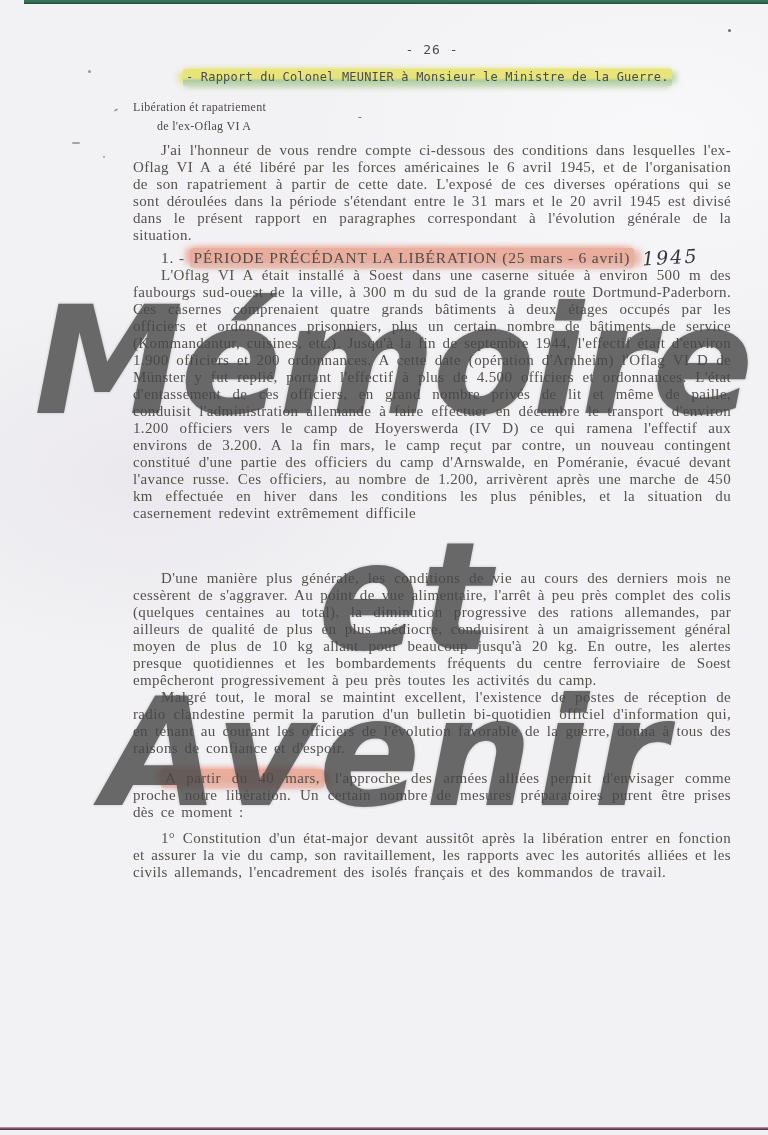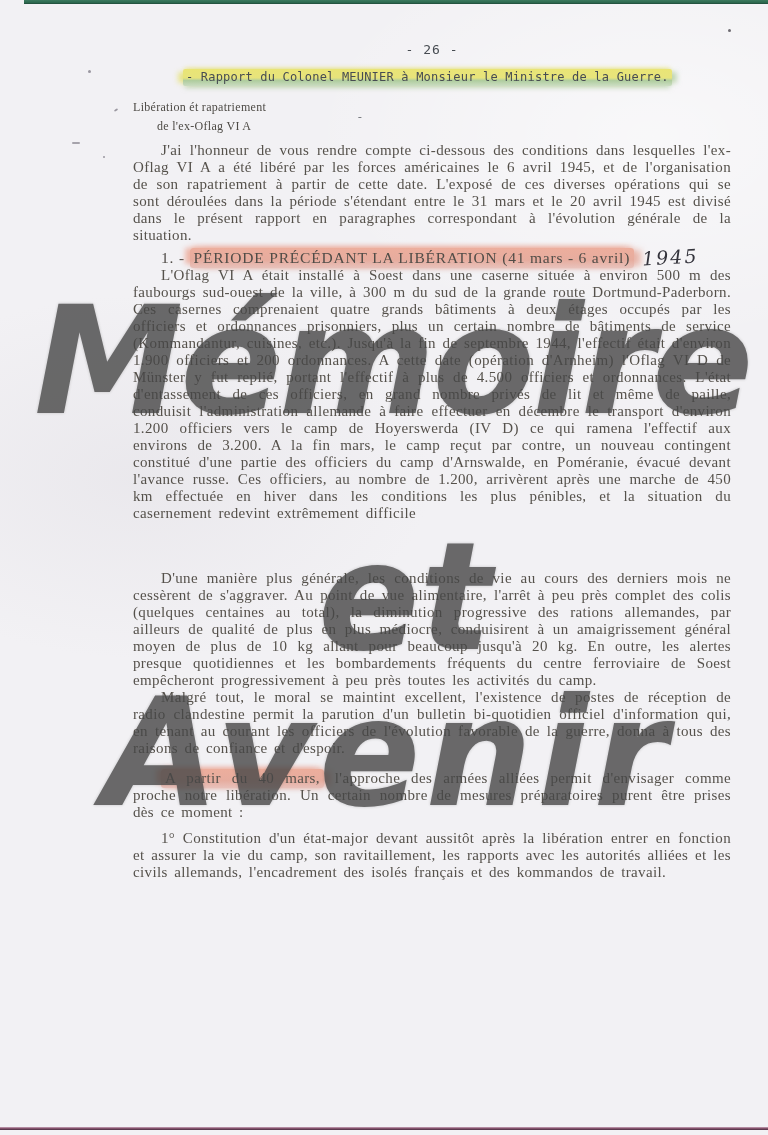--- a/index.html
+++ b/index.html
@@ -91,21 +91,21 @@
     </div>
 
     <div class="margin-title">
       <div class="l1">Libération ét rapatriement</div>
       <div class="l2">de l'ex-Oflag VI A</div>
     </div>
 
     <p class="body intro">J'ai l'honneur de vous rendre compte ci-dessous des conditions dans lesquelles l'ex-Oflag VI A a été libéré par les forces américaines le 6 avril 1945, et de l'organisation de son rapatriement à partir de cette date. L'exposé de ces diverses opérations qui se sont déroulées dans la période s'étendant entre le 31 mars et le 20 avril 1945 est divisé dans le présent rapport en paragraphes correspondant à l'évolution générale de la situation.</p>
 
     <div class="section-heading">
-      <span>1. - </span><span class="hl-pink-band">PÉRIODE PRÉCÉDANT LA LIBÉRATION (41 mars - 6 avril)</span><span class="handwritten">1945</span>
+      <span>1. - </span><span class="hl-pink-band">PÉRIODE PRÉCÉDANT LA LIBÉRATION (25 mars - 6 avril)</span><span class="handwritten">1945</span>
     </div>
 
     <p class="body camp">L'Oflag VI A était installé à Soest dans une caserne située à environ 500 m des faubourgs sud-ouest de la ville, à 300 m du sud de la grande route Dortmund-Paderborn. Ces casernes comprenaient quatre grands bâtiments à deux étages occupés par les officiers et ordonnances prisonniers, plus un certain nombre de bâtiments de service (Kommandantur, cuisines, etc.). Jusqu'à la fin de septembre 1944, l'effectif était d'environ 1.900 officiers et 200 ordonnances. A cette date (opération d'Arnheim) l'Oflag VI D de Münster y fut replié, portant l'effectif à plus de 4.500 officiers et ordonnances. L'état d'entassement de ces officiers, en grand nombre privés de lit et même de paille, conduisit l'administration allemande à faire effectuer en décembre le transport d'environ 1.200 officiers vers le camp de Hoyerswerda (IV D) ce qui ramena l'effectif aux environs de 3.200. A la fin mars, le camp reçut par contre, un nouveau contingent constitué d'une partie des officiers du camp d'Arnswalde, en Poméranie, évacué devant l'avance russe. Ces officiers, au nombre de 1.200, arrivèrent après une marche de 450 km effectuée en hiver dans les conditions les plus pénibles, et la situation du casernement redevint extrêmement difficile</p>
 
     <p class="body conditions">D'une manière plus générale, les conditions de vie au cours des derniers mois ne cessèrent de s'aggraver. Au point de vue alimentaire, l'arrêt à peu près complet des colis (quelques centaines au total), la diminution progressive des rations allemandes, par ailleurs de qualité de plus en plus médiocre, conduisirent à un amaigrissement général moyen de plus de 10 kg allant pour beaucoup jusqu'à 20 kg. En outre, les alertes presque quotidiennes et les bombardements fréquents du centre ferroviaire de Soest empêcheront progressivement à peu près toutes les activités du camp.</p>
 
     <p class="body morale">Malgré tout, le moral se maintint excellent, l'existence de postes de réception de radio clandestine permit la parution d'un bulletin bi-quotidien officiel d'information qui, en tenant au courant les officiers de l'évolution favorable de la guerre, donna à tous des raisons de confiance et d'espoir.</p>
 
     <p class="body depart"><span class="hl-pink-band">A partir du 40 mars,</span><span> l'approche des armées alliées permit d'envisager comme proche notre libération. Un certain nombre de mesures préparatoires purent être prises dès ce moment :</span></p>
 

